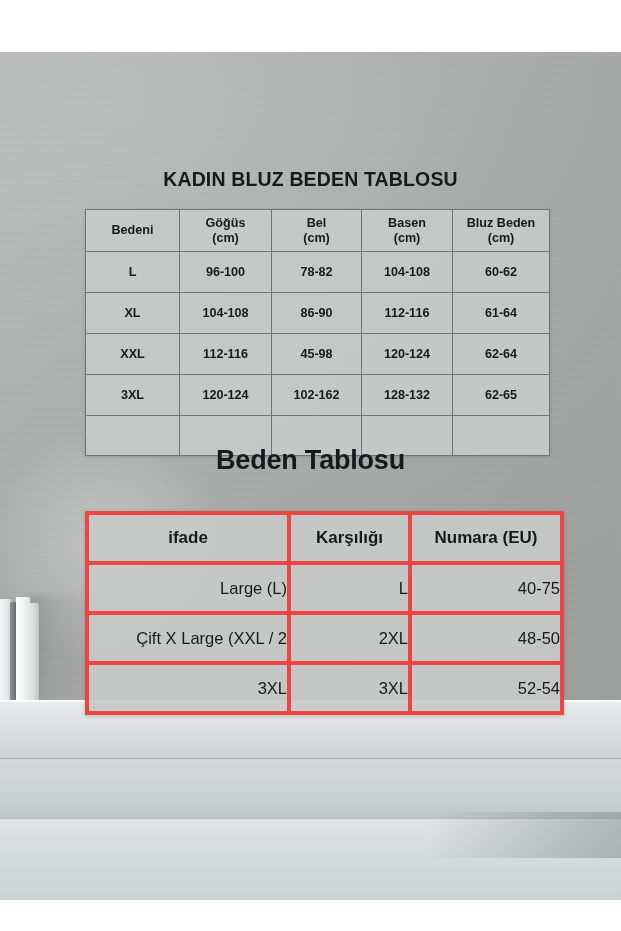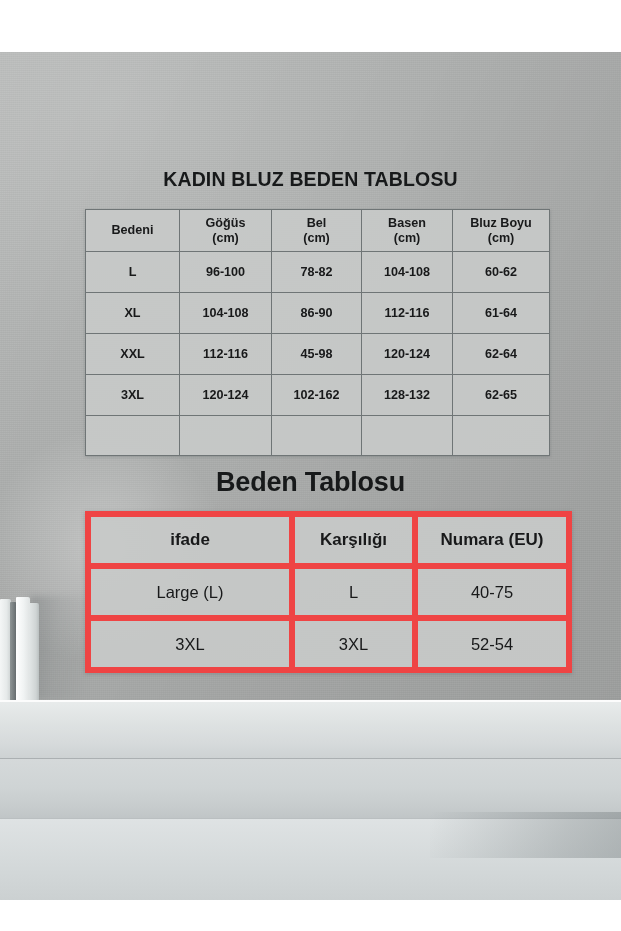--- a/index.html
+++ b/index.html
@@ -146,21 +146,21 @@
     color: #17191a;
     white-space: nowrap;
   }
   #title-one {
     left: 0; top: 168px; width: 621px;
     font-size: 19.5px;
     font-weight: 700;
     letter-spacing: .15px;
   }
   #title-two {
-    left: 0; top: 467px; width: 621px;
+    left: 0; top: 445px; width: 621px;
     font-size: 27px;
     font-weight: 700;
     letter-spacing: -.2px;
   }
 
   table {
     position: absolute;
     border-collapse: collapse;
     table-layout: fixed;
     padding-left: 28px;
@@ -189,26 +189,26 @@
   #table-one tbody td { height: 40px; }
   #table-one tbody tr.filler td { height: 39px; }
 
   
   #table-two {
     left: 85px; top: 511px;
     width: 463px;
     box-shadow: 0 1px 4px rgba(80,86,88,.30);
   }
   #table-two td, #table-two th {
-    border: 6px solid #ef4444;
+    border: 4px solid #ef4444;
     font-size: 16.5px;
     font-weight: 400;
   }
   #table-two thead th { height: 46px; font-weight: 700; font-size: 17px; }
-  #table-two tbody td { height: 46px; }
+  #table-two tbody td { height: 46px; text-align: right; }
 
   .nowrap { white-space: nowrap; }
 </style>
 </head>
 <body>
 
 <div id="scene">
 
   <div class="wall">
     <div class="wall-grain"></div>
@@ -244,21 +244,21 @@
         </th>
         <th style="width:89px">
           <div>Bel</div>
           <div>(cm)</div>
         </th>
         <th style="width:90px">
           <div>Basen</div>
           <div>(cm)</div>
         </th>
         <th style="width:96px">
-          <div class="nowrap">Bluz Boyu</div>
+          <div class="nowrap">Bluz Beden</div>
           <div>(cm)</div>
         </th>
       </tr>
     </thead>
     <tbody>
       <tr>
         <td>L</td>
         <td>96-100</td>
         <td>78-82</td>
         <td>104-108</td>
@@ -305,20 +305,25 @@
         <th style="width:148px">Numara (EU)</th>
       </tr>
     </thead>
     <tbody>
       <tr>
         <td>Large (L)</td>
         <td>L</td>
         <td>40-75</td>
       </tr>
       <tr>
+        <td>Çift X Large (XXL / 2</td>
+        <td>2XL</td>
+        <td>48-50</td>
+      </tr>
+      <tr>
         <td>3XL</td>
         <td>3XL</td>
         <td>52-54</td>
       </tr>
     </tbody>
   </table>
 
 </div>
 
 </body></html>

